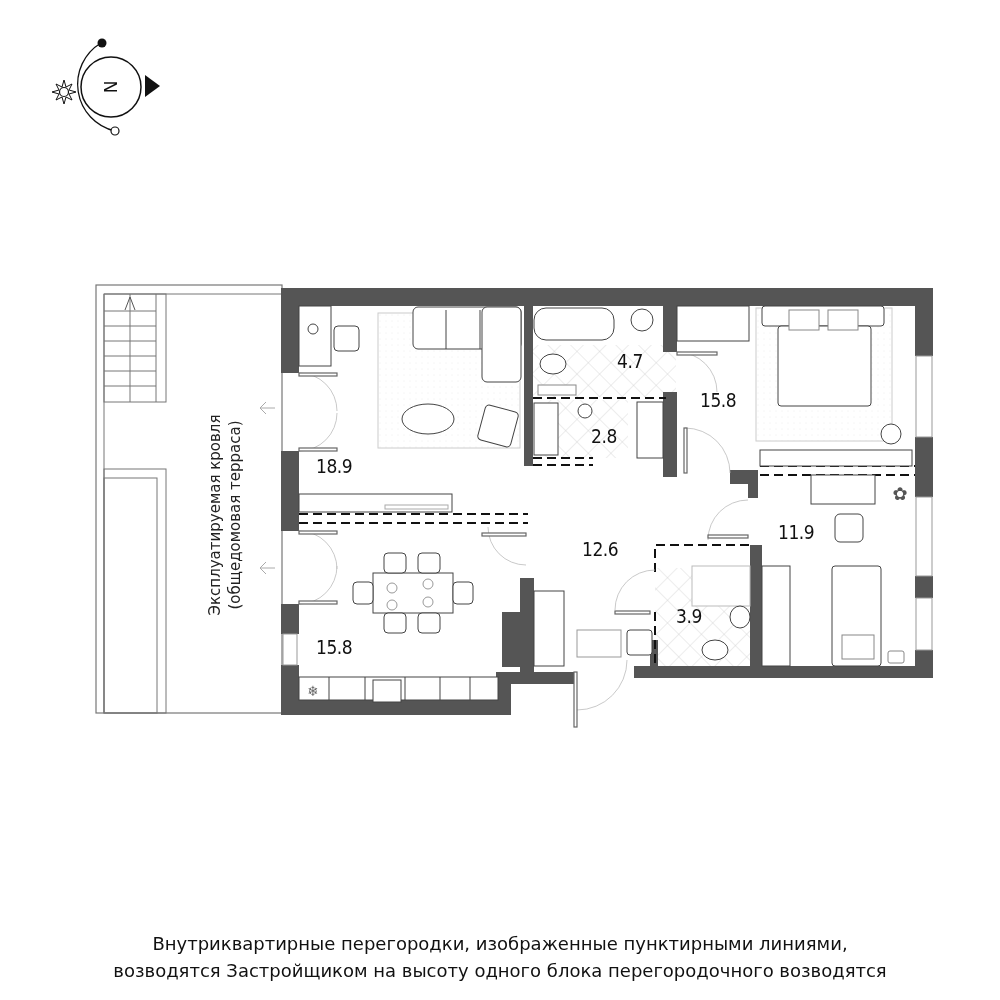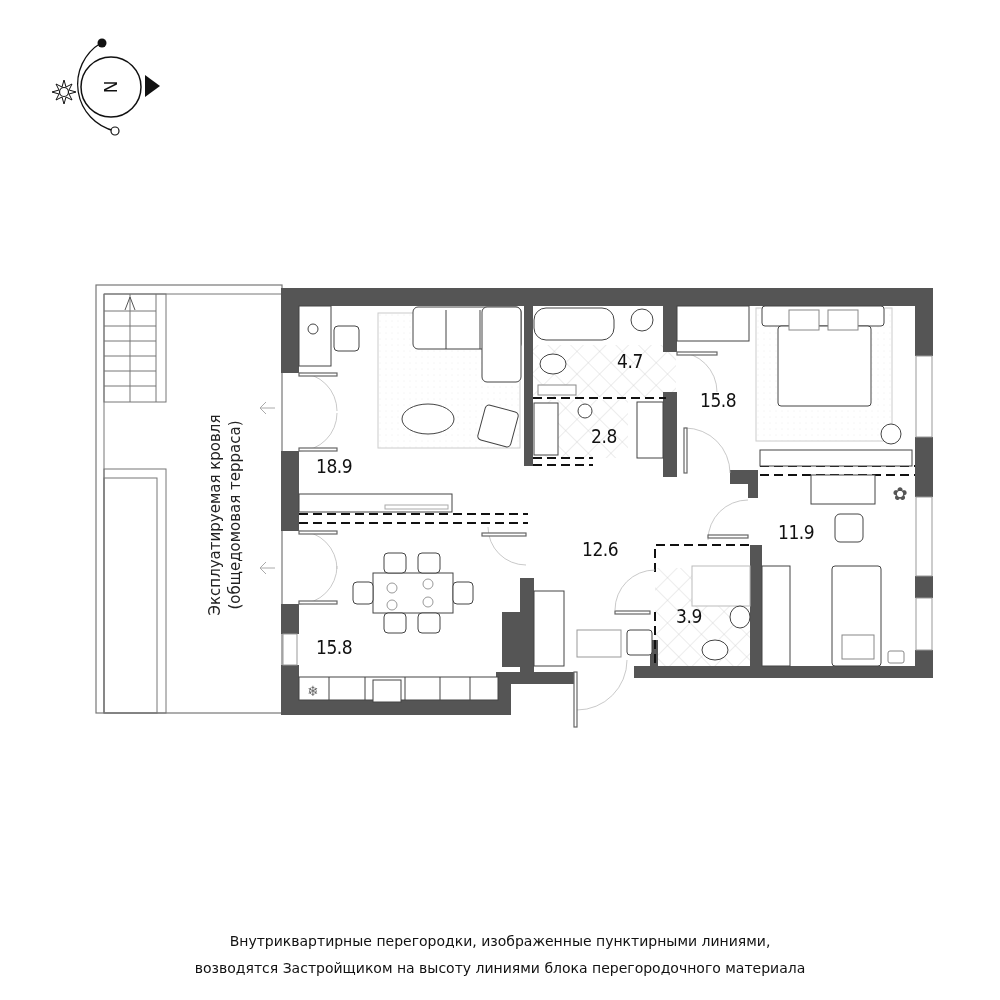--- a/index.html
+++ b/index.html
@@ -1,20 +1,20 @@
 <!DOCTYPE html>
 <html><head>
 <meta charset="utf-8">
 <style>
   html, body { margin: 0; padding: 0; background: #ffffff; }
   body { width: 1000px; height: 1000px; position: relative; overflow: hidden; font-family: "DejaVu Sans", sans-serif; }
   #plan { position: absolute; left: 0; top: 0; width: 1000px; height: 1000px; }
   .area-label { position: absolute; font-family: "DejaVu Sans", sans-serif; font-size: 19px; color: #111; letter-spacing: -0.5px; transform: scaleX(0.9); transform-origin: left center; }
   .terrace-label { position: absolute; left: 225px; top: 515px; transform: translate(-50%, -50%) rotate(-90deg); font-family: "DejaVu Sans", sans-serif; font-size: 15px; color: #222; text-align: center; line-height: 20px; white-space: nowrap; }
-  .note { position: absolute; left: 0; width: 1000px; text-align: center; font-family: "DejaVu Sans", sans-serif; font-size: 14px; color: #111; white-space: nowrap; }
+  .note { position: absolute; left: 0; width: 1000px; text-align: center; font-family: "DejaVu Sans", sans-serif; font-size: 18px; color: #111; white-space: nowrap; }
 </style>
 </head>
 <body>
 
 <svg id="plan" viewBox="0 0 1000 1000" xmlns="http://www.w3.org/2000/svg">
   <defs>
     <pattern id="tiles" width="16" height="16" patternUnits="userSpaceOnUse" patternTransform="rotate(45)">
       <rect width="16" height="16" fill="#fff"></rect>
       <path d="M0 0 H16 M0 0 V16" stroke="#cfcfcf" stroke-width="0.8"></path>
     </pattern>
@@ -237,13 +237,13 @@
 <div class="area-label" style="left:700px; top:389px;">15.8</div>
 <div class="area-label" style="left:778px; top:521px;">11.9</div>
 <div class="area-label" style="left:676px; top:605px;">3.9</div>
 
 <div class="terrace-label">
   <div>Эксплуатируемая кровля</div>
   <div>(общедомовая терраса)</div>
 </div>
 
 <div class="note" style="top:933px;">Внутриквартирные перегородки, изображенные пунктирными линиями,</div>
-<div class="note" style="top:960px;">возводятся Застройщиком на высоту линиями блока перегородочного материала</div>
+<div class="note" style="top:960px;">возводятся Застройщиком на высоту одного блока перегородочного возводятся</div>
 
 </body></html>

